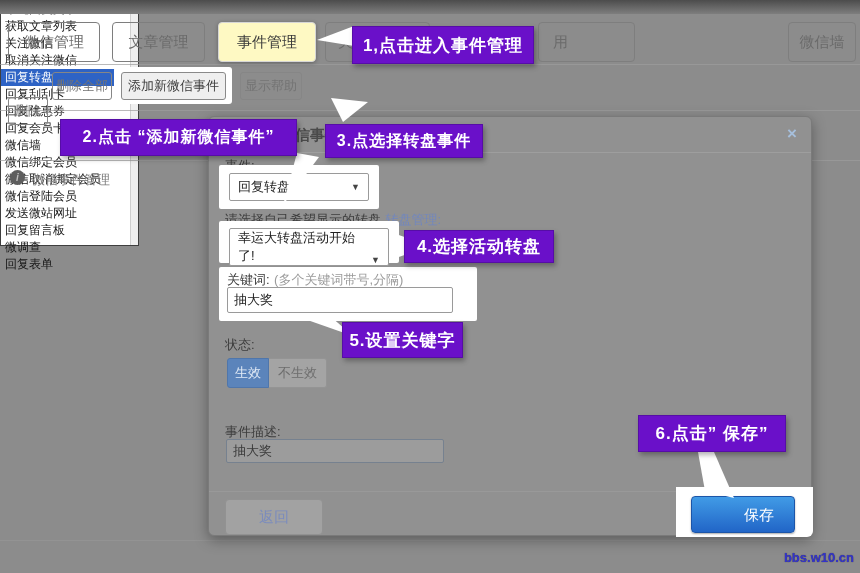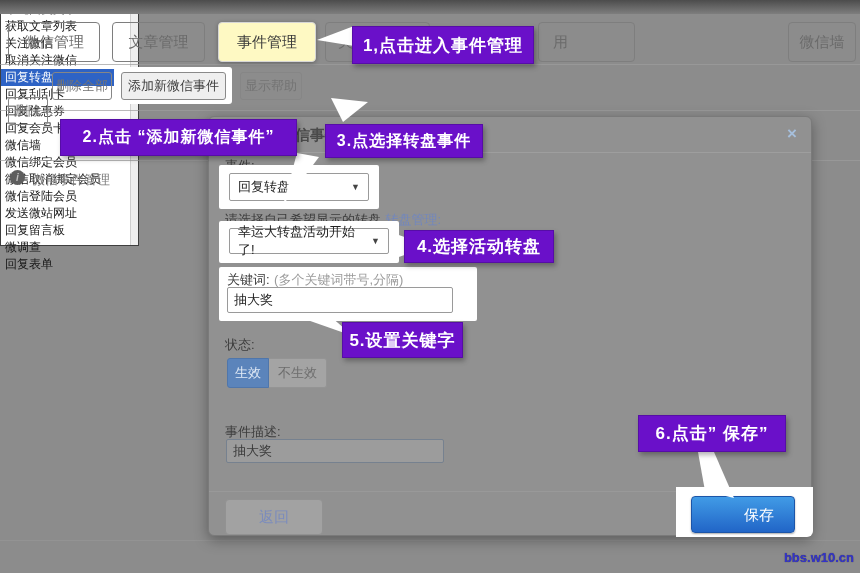--- a/index.html
+++ b/index.html
@@ -101,21 +101,21 @@
     <div class="abs fake-select" style="left:20px;top:56px;width:140px;height:28px;z-index:13;">
       <span>回复转盘</span>
       <span class="arrow">▼</span>
     </div>
 
     <div class="abs" style="left:16px;top:93px;white-space:nowrap;">
       <span class="flabel">请选择自己希望显示的转盘</span>
       <span class="flink">转盘管理:</span>
     </div>
     <div class="abs hlbox" style="left:10px;top:104px;width:180px;height:42px;"></div>
-    <div class="abs fake-select" style="left:20px;top:111px;width:160px;height:26px;z-index:13;">
+    <div class="abs fake-select" style="left:20px;top:111px;width:160px;height:38px;z-index:13;align-items:flex-end;">
       <span>幸运大转盘活动开始了!</span>
       <span class="arrow">▼</span>
     </div>
 
     <div class="abs hlbox" style="left:10px;top:150px;width:258px;height:54px;"></div>
     <div class="abs" style="left:18px;top:153px;white-space:nowrap;z-index:13;">
       <span class="flabel">关键词:</span>
       <span class="fhint">(多个关键词带号,分隔)</span>
     </div>
     <input class="abs tinput" style="left: 18px; top: 170px; width: 226px; height: 26px; z-index: 13;" value="抽大奖">

